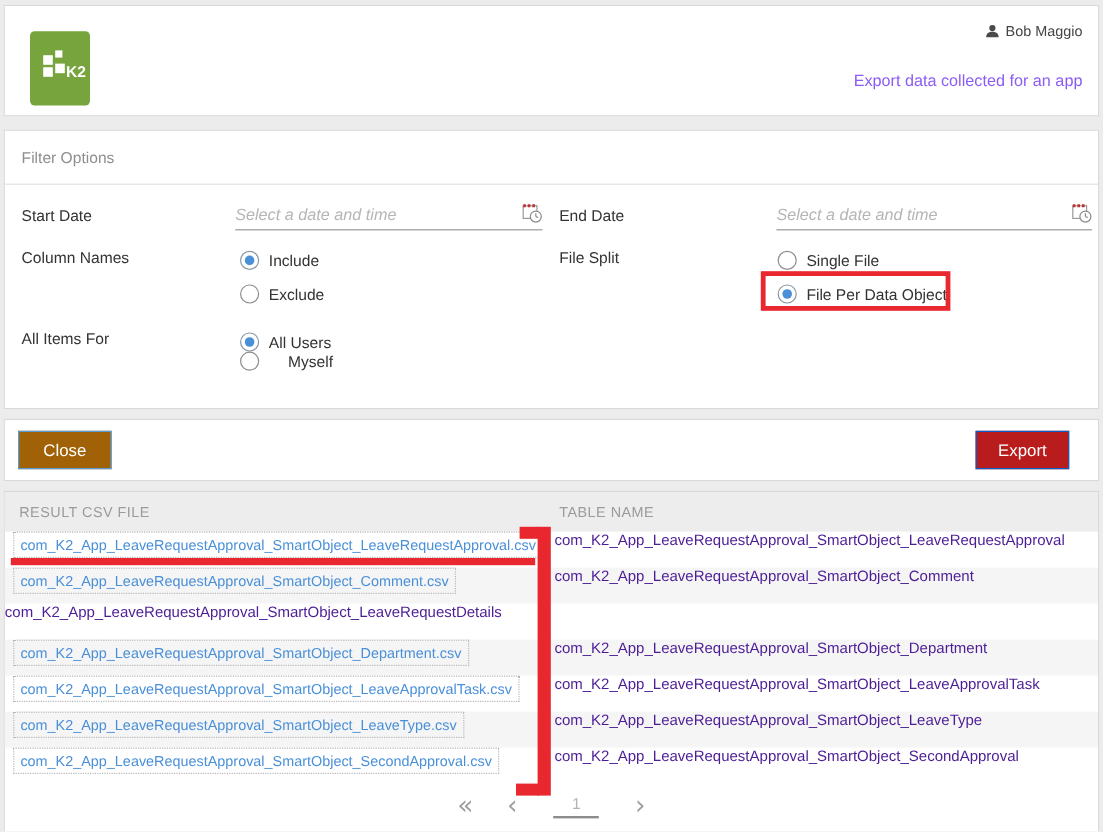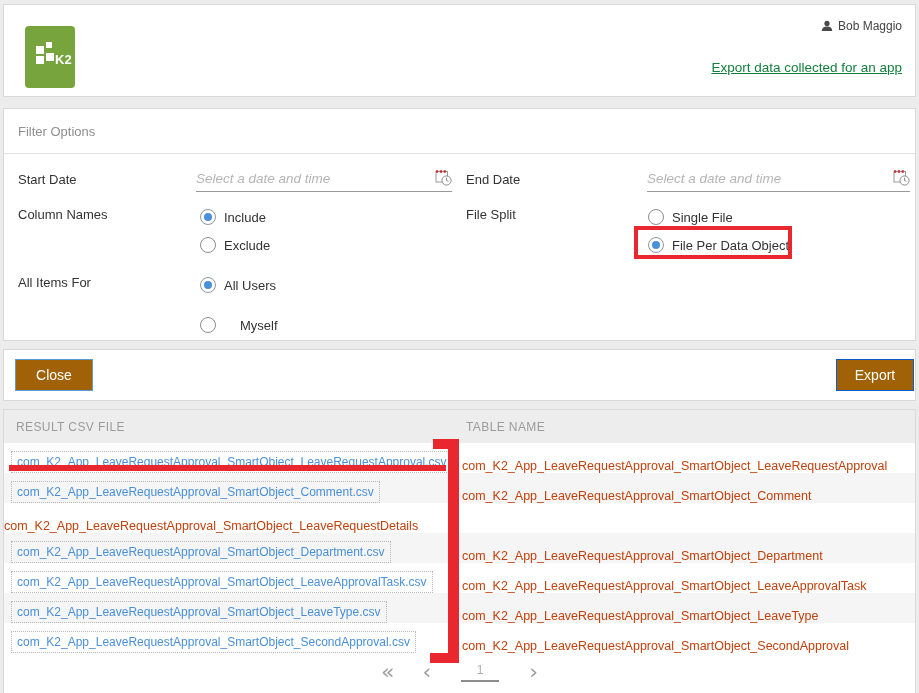--- a/index.html
+++ b/index.html
@@ -16,21 +16,21 @@
     background:#ffffff; border:1px solid #d9d9d9;
   }
 
   
   .panel-header { top:4px; height:93px; }
   .logo { position:absolute; left:21px; top:21px; width:50px; height:62px;
           background:#77a43d; border-radius:4px; }
   .page-title { position:absolute; left:92px; top:34px; font-size:22px; color:#404040; letter-spacing:0.2px; }
   .user-chip { position:absolute; top:14px; right:13px; display:flex; align-items:center; gap:5px;
                font-size:12px; color:#444; }
-  .header-subtitle { position:absolute; top:55px; right:13px; font-size:13.5px; color:#15803d;text-decoration:underline; }
+  .header-subtitle { position:absolute; top:55px; right:13px; font-size:13.5px; color:#8b5cf6; }
 
   
   .panel-filter { top:108px; height:233px; }
   .section-title { position:absolute; left:14px; top:15px; font-size:13px; color:#8e8e8e; }
   .section-divider { position:absolute; left:0; top:44px; width:100%; border-bottom:1px solid #e2e2e2; }
   .f-label { position:absolute; font-size:13px; color:#333; }
   .lbl-start { left:14px; top:63px; }
   .lbl-end { left:462px; top:63px; }
   .lbl-cols { left:14px; top:98px; }
   .lbl-split { left:462px; top:98px; }
@@ -52,46 +52,46 @@
            background:#fff; display:flex; align-items:center; justify-content:center; flex:0 0 16px; }
   .radio.checked { border-color:#8a98a6; }
   .radio .dot { width:8px; height:8px; border-radius:50%; background:transparent; }
   .radio.checked .dot { background:#4a90d9; }
   .radio-label { font-size:13px; color:#333; white-space:nowrap; }
   .r-include { left:196px; top:100px; }
   .r-exclude { left:196px; top:128px; }
   .r-single  { left:644px; top:100px; }
   .r-perobj  { left:644px; top:128px; }
   .r-allusers{ left:196px; top:168px; }
-  .r-myself  { left:196px; top:208px;gap:24px; }
+  .r-myself  { left:196px; top:184px;gap:24px; }
 
   .ann-box { position:absolute; left:630px; top:117px; width:158px; height:33px;
              border:4px solid #e8272e; pointer-events:none; }
 
   
   .panel-actions { top:349px; height:52px; }
   .btn { position:absolute; top:9px; width:78px; height:32px; font-size:14px;
          color:#fff; text-align:center; line-height:30px; cursor:pointer;
          font-family:"Liberation Sans", sans-serif; }
   .btn-close { left:11px; background:#a16207; border:1px solid #5b9bd5; }
-  .btn-export { right:1px; background:#a16207; border:1px solid #0b5cc7; }
+  .btn-export { right:24px; background:#b91c1c; border:1px solid #0b5cc7; }
 
   
   .panel-table { top:409px; height:340px; }
   .thead { position:absolute; left:0; top:0; width:100%; height:33px; background:#ededed;
            display:flex; align-items:center; }
   .th { font-size:12px; color:#9b9b9b; letter-spacing:0.4px; }
   .th-file { margin-left:12px; width:450px; }
   .th-table { margin-left:0; }
-  .trow { position:absolute; left:0; width:100%; height:30px; display:flex; align-items:flex-end; }
+  .trow { position:absolute; left:0; width:100%; height:30px; display:flex; align-items:flex-start; }
   .trow.alt { background:#f5f5f5; }
   .cell-file { width:458px; padding-left:7px; }
   .csv-link { display:inline-block; font-size:12px; color:#4a90d9; text-decoration:none;
               padding:3px 5px; border:1px dotted #b8b8b8; white-space:nowrap; }
-  .cell-table { font-size:12.5px; color:#c2410c; white-space:nowrap; }
+  .cell-table { font-size:12.5px; color:#4c1d95; white-space:nowrap; }
 
   .pagination { position:absolute; left:0; top:245px; width:100%; height:34px;
                 display:flex; align-items:center; justify-content:center; gap:30px; }
   .pg-icon { font-size:22px; color:#9e9e9e; line-height:20px; cursor:pointer; font-family:"DejaVu Sans", sans-serif; }
   .pg-first { letter-spacing:-2px; }
   .pg-current { font-size:13px; color:#b3b3b3; width:38px; text-align:center;
                 border-bottom:2px solid #8d8d8d; padding-bottom:3px; }
 
   
   .ann { position:absolute; background:#e8272e; pointer-events:none; }

